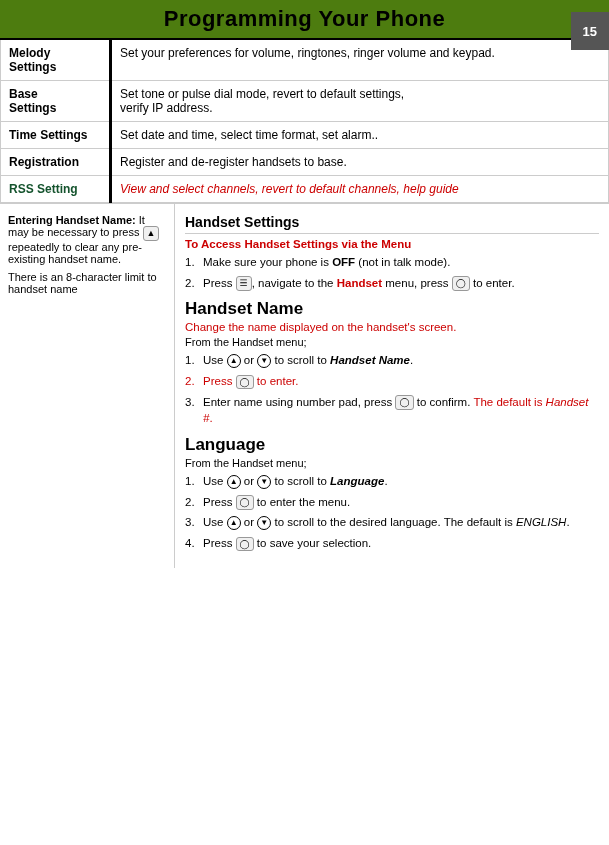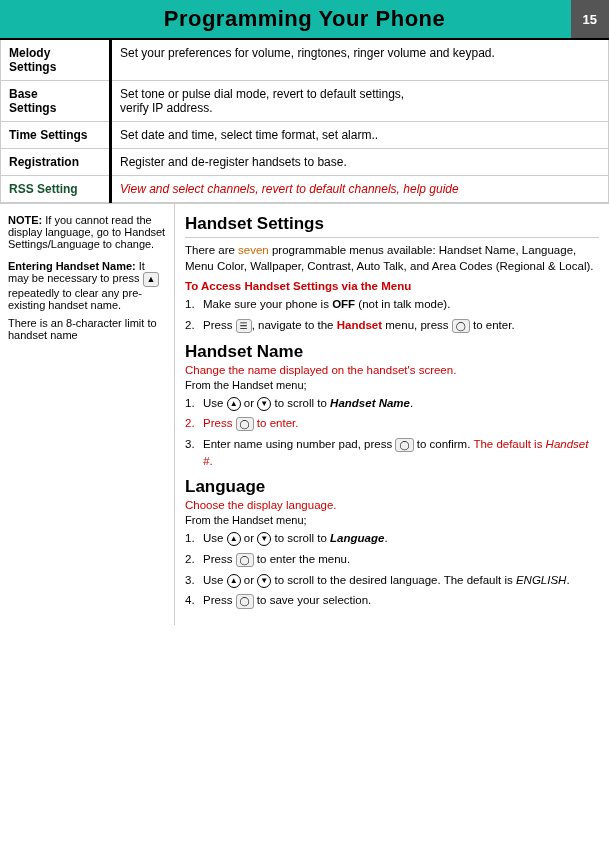--- a/index.html
+++ b/index.html
@@ -9,36 +9,36 @@
       width: 609px;
       background: #fff;
       color: #000;
     }
 
     
     .page-header {
       display: flex;
       align-items: center;
       justify-content: center;
-      background: #14b8a6;
+      background: #4d7c0f;
       border-bottom: 2px solid #000;
       padding: 6px 10px;
       position: relative;
     }
     .page-header-title {
       font-size: 22px;
       font-weight: bold;
       letter-spacing: 0.5px;
       text-align: center;
       flex: 1;
     }
     .page-number {
       position: absolute;
       right: 0;
-      top: 0;
+      top: 12px;
       background: #555;
       color: #fff;
       font-size: 13px;
       font-weight: bold;
       padding: 1px 12px;
       height: 100%;
       display: flex;
       align-items: center;
       text-align: right;
     }
@@ -98,21 +98,21 @@
       margin-bottom: 10px;
     }
     .entering-bold {
       font-weight: bold;
       font-size: 11px;
       color: #000;
     }
 
     
     .section-title {
-      font-size: 17px;
+      font-size: 14px;
       font-weight: bold;
       margin-bottom: 4px;
       border-bottom: 1px solid #ccc;
       padding-bottom: 3px;
     }
     .section-intro {
       font-size: 11.5px;
       margin-bottom: 6px;
       line-height: 1.4;
     }
@@ -220,41 +220,33 @@
     <tr>
       <td style="color:#14532d;">RSS Setting</td>
       <td style="color:#cc0000;font-style:italic;">View and select channels, revert to default channels, help guide</td>
     </tr>
   </tbody>
 </table>
 
 <div class="two-col">
 
   <div class="left-col">
-    <p class="note-text">
-      <span class="note-bold">NOTE:</span>
-      <span> If you cannot read the display language, go to Handset Settings/Language to change.</span>
-    </p>
 
     <p style="margin-bottom:6px;">
       <span class="entering-bold">Entering Handset Name:</span>
       <span> It may be necessary to press </span>
       <span class="icon-btn">▲</span>
       <span> repeatedly to clear any pre-existing handset name.</span>
     </p>
     <p class="note-text">There is an 8-character limit to handset name</p>
   </div>
 
   <div class="right-col">
 
     <div class="section-title">Handset Settings</div>
-    <p class="section-intro">
-      There are <span style="color:#cc6600;">seven</span> programmable menus available:
-      Handset Name, Language, Menu Color, Wallpaper, Contrast, Auto Talk, and Area Codes (Regional &amp; Local).
-    </p>
     <p class="access-header">To Access Handset Settings via the Menu</p>
     <ol>
       <li>
         <span class="li-num">1.</span>
         <span class="li-content">Make sure your phone is <span class="bold-text">OFF</span> (not in talk mode).</span>
       </li>
       <li>
         <span class="li-num">2.</span>
         <span class="li-content">
           Press <span class="icon-btn">☰</span>, navigate to the <span class="bold-text"><span style="color:#cc0000;">Handset</span></span> menu, press <span class="icon-btn">◯</span>
@@ -282,21 +274,20 @@
       <li>
         <span class="li-num">3.</span>
         <span class="li-content">
           Enter name using number pad, press <span class="icon-btn">◯</span> to confirm.
           <span class="red-highlight"> The default is <span class="italic-text">Handset #</span>.</span>
         </span>
       </li>
     </ol>
 
     <div class="subsection-title">Language</div>
-    <p class="subsection-subtitle">Choose the display language.</p>
     <p class="from-menu">From the Handset menu;</p>
     <ol>
       <li>
         <span class="li-num">1.</span>
         <span class="li-content">
           Use <span class="icon-circle">▲</span> or <span class="icon-circle">▼</span> to scroll to <span class="bold-text"><span class="italic-text">Language</span></span>.
         </span>
       </li>
       <li>
         <span class="li-num">2.</span>

